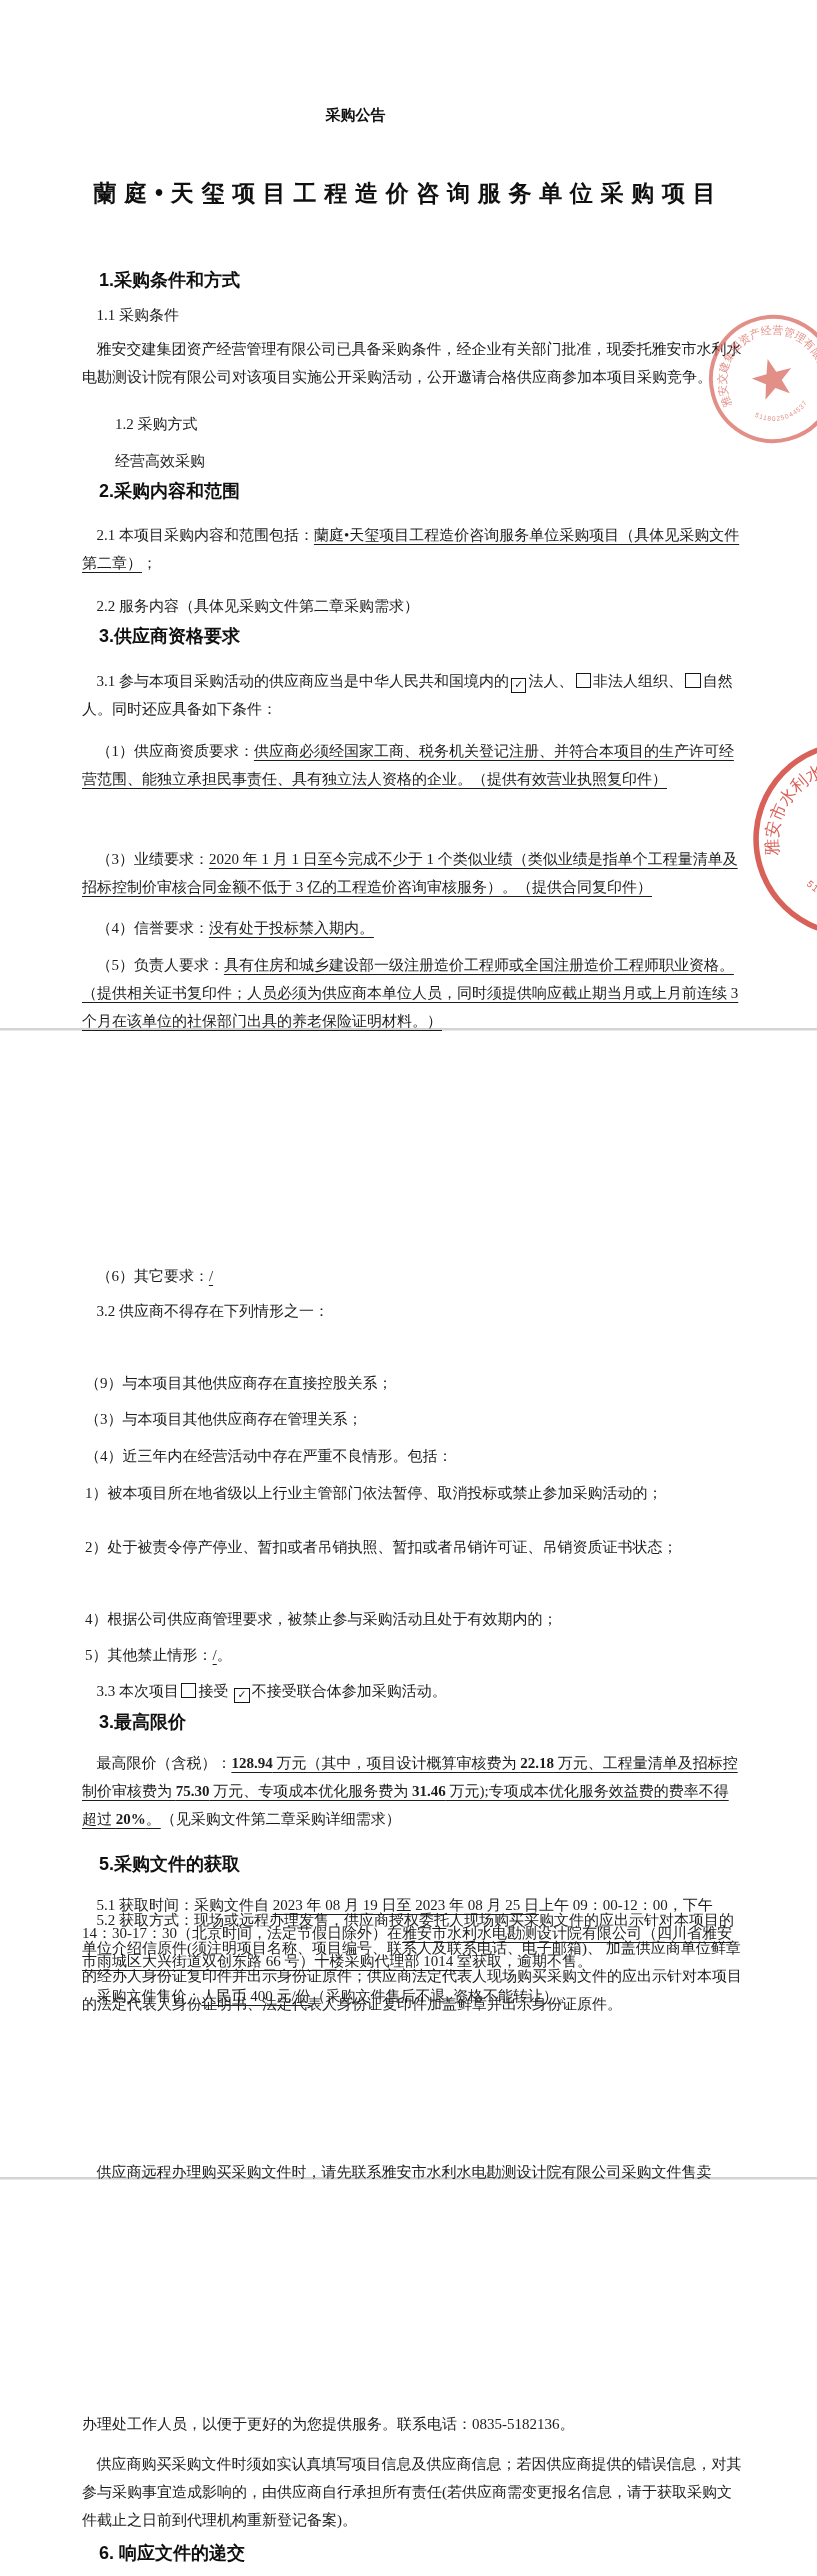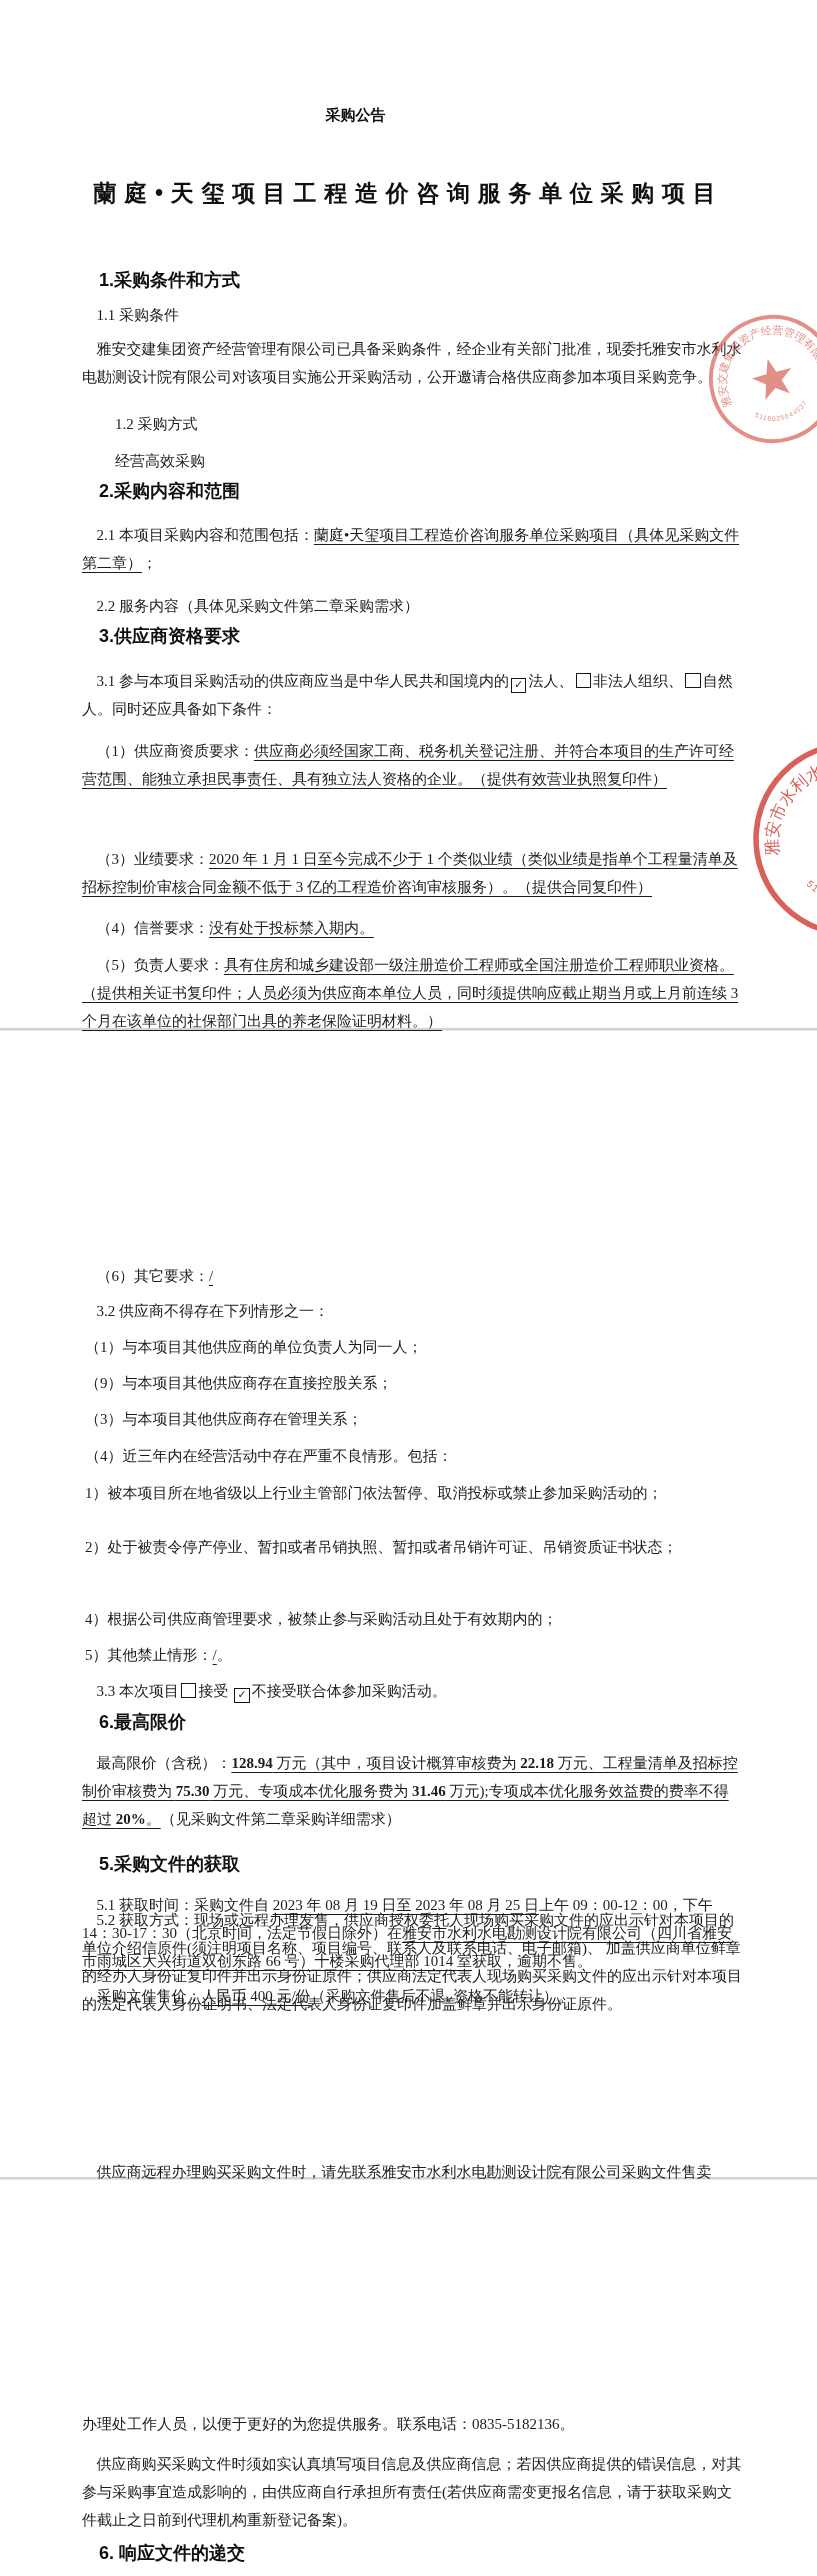--- a/index.html
+++ b/index.html
@@ -50,31 +50,30 @@
   <div class="t ind" style="top:667px"><span>3.1 参与本项目采购活动的供应商应当是中华人民共和国境内的</span><span class="cb">✓</span><span>法人、</span><span class="cb"></span><span>非法人组织、</span><span class="cb"></span><span>自然人。同时还应具备如下条件：</span></div>
 
   <div class="t ind" style="top:737px"><span>（1）供应商资质要求：</span><span class="u">供应商必须经国家工商、税务机关登记注册、并符合本项目的生产许可经营范围、能独立承担民事责任、具有独立法人资格的企业。（提供有效营业执照复印件）</span></div>
   <div class="t ind" style="top:845px"><span>（3）业绩要求：</span><span class="u">2020 年 1 月 1 日至今完成不少于 1 个类似业绩（类似业绩是指单个工程量清单及招标控制价审核合同金额不低于 3 亿的工程造价咨询审核服务）。（提供合同复印件）</span></div>
   <div class="t ind" style="top:914px"><span>（4）信誉要求：</span><span class="u">没有处于投标禁入期内。</span></div>
   <div class="t ind" style="top:951px"><span>（5）负责人要求：</span><span class="u">具有住房和城乡建设部一级注册造价工程师或全国注册造价工程师职业资格。（提供相关证书复印件；人员必须为供应商本单位人员，同时须提供响应截止期当月或上月前连续 3 个月在该单位的社保部门出具的养老保险证明材料。）</span></div>
 
   <div class="t ind" style="top:1262px"><span>（6）其它要求：</span><span class="u">/</span></div>
 
   <div class="t ind" style="top:1297px">3.2 供应商不得存在下列情形之一：</div>
-  <div class="t inds" style="top:1333px">（1）与本项目其他供应商的单位负责人为同一人；</div>
   <div class="t inds" style="top:1369px">（9）与本项目其他供应商存在直接控股关系；</div>
   <div class="t inds" style="top:1405px">（3）与本项目其他供应商存在管理关系；</div>
   <div class="t inds" style="top:1442px">（4）近三年内在经营活动中存在严重不良情形。包括：</div>
   <div class="t inds" style="top:1479px">1）被本项目所在地省级以上行业主管部门依法暂停、取消投标或禁止参加采购活动的；</div>
   <div class="t inds" style="top:1533px">2）处于被责令停产停业、暂扣或者吊销执照、暂扣或者吊销许可证、吊销资质证书状态；</div>
   <div class="t inds" style="top:1605px">4）根据公司供应商管理要求，被禁止参与采购活动且处于有效期内的；</div>
   <div class="t inds" style="top:1641px"><span>5）其他禁止情形：</span><span class="u">/</span><span>。</span></div>
   <div class="t ind" style="top:1677px"><span>3.3 本次项目</span><span class="cb"></span><span>接受 </span><span class="cb">✓</span><span>不接受联合体参加采购活动。</span></div>
 
-  <div class="h" style="top:1710px">6.最高限价</div>
+  <div class="h" style="top:1710px">3.最高限价</div>
   <div class="t ind" style="top:1749px"><span>最高限价（含税）：</span><span class="u b">128.94</span><span class="u"> 万元（其中，项目设计概算审核费为 </span><span class="u b">22.18</span><span class="u"> 万元、工程量清单及招标控制价审核费为 </span><span class="u b">75.30</span><span class="u"> 万元、专项成本优化服务费为 </span><span class="u b">31.46</span><span class="u"> 万元);专项成本优化服务效益费的费率不得超过 </span><span class="u b">20%</span><span class="u">。</span><span>（见采购文件第二章采购详细需求）</span></div>
 
   <div class="h" style="top:1852px">5.采购文件的获取</div>
   <div class="t ind" style="top:1891px"><span>5.1 获取时间：采购文件自 </span><span class="u">2023 年 08 月 19 日至 2023 年 08 月 25 日</span><span>上午 09：00-12：00，下午 14：30-17：30（北京时间，法定节假日除外）在</span><span class="u">雅安市水利水电勘测设计院有限公司（四川省雅安市雨城区大兴街道双创东路 66 号）十楼采购代理部 1014 室</span><span>获取，逾期不售。</span></div>
   <div class="t ind" style="top:1982px"><span>采购文件售价：</span><span class="u">人民币 400 元/份</span><span>（采购文件售后不退, 资格不能转让）。</span></div>
   <div class="t ind" style="top:1906px">5.2 获取方式：现场或远程办理发售，供应商授权委托人现场购买采购文件的应出示针对本项目的单位介绍信原件(须注明项目名称、项目编号、联系人及联系电话、电子邮箱)、 加盖供应商单位鲜章的经办人身份证复印件并出示身份证原件；供应商法定代表人现场购买采购文件的应出示针对本项目的法定代表人身份证明书、法定代表人身份证复印件加盖鲜章并出示身份证原件。</div>
   <div class="t ind" style="top:2158px">供应商远程办理购买采购文件时，请先联系雅安市水利水电勘测设计院有限公司采购文件售卖</div>
   <div class="t" style="top:2410px">办理处工作人员，以便于更好的为您提供服务。联系电话：0835-5182136。</div>
   <div class="t ind" style="top:2450px">供应商购买采购文件时须如实认真填写项目信息及供应商信息；若因供应商提供的错误信息，对其参与采购事宜造成影响的，由供应商自行承担所有责任(若供应商需变更报名信息，请于获取采购文件截止之日前到代理机构重新登记备案)。</div>
 

